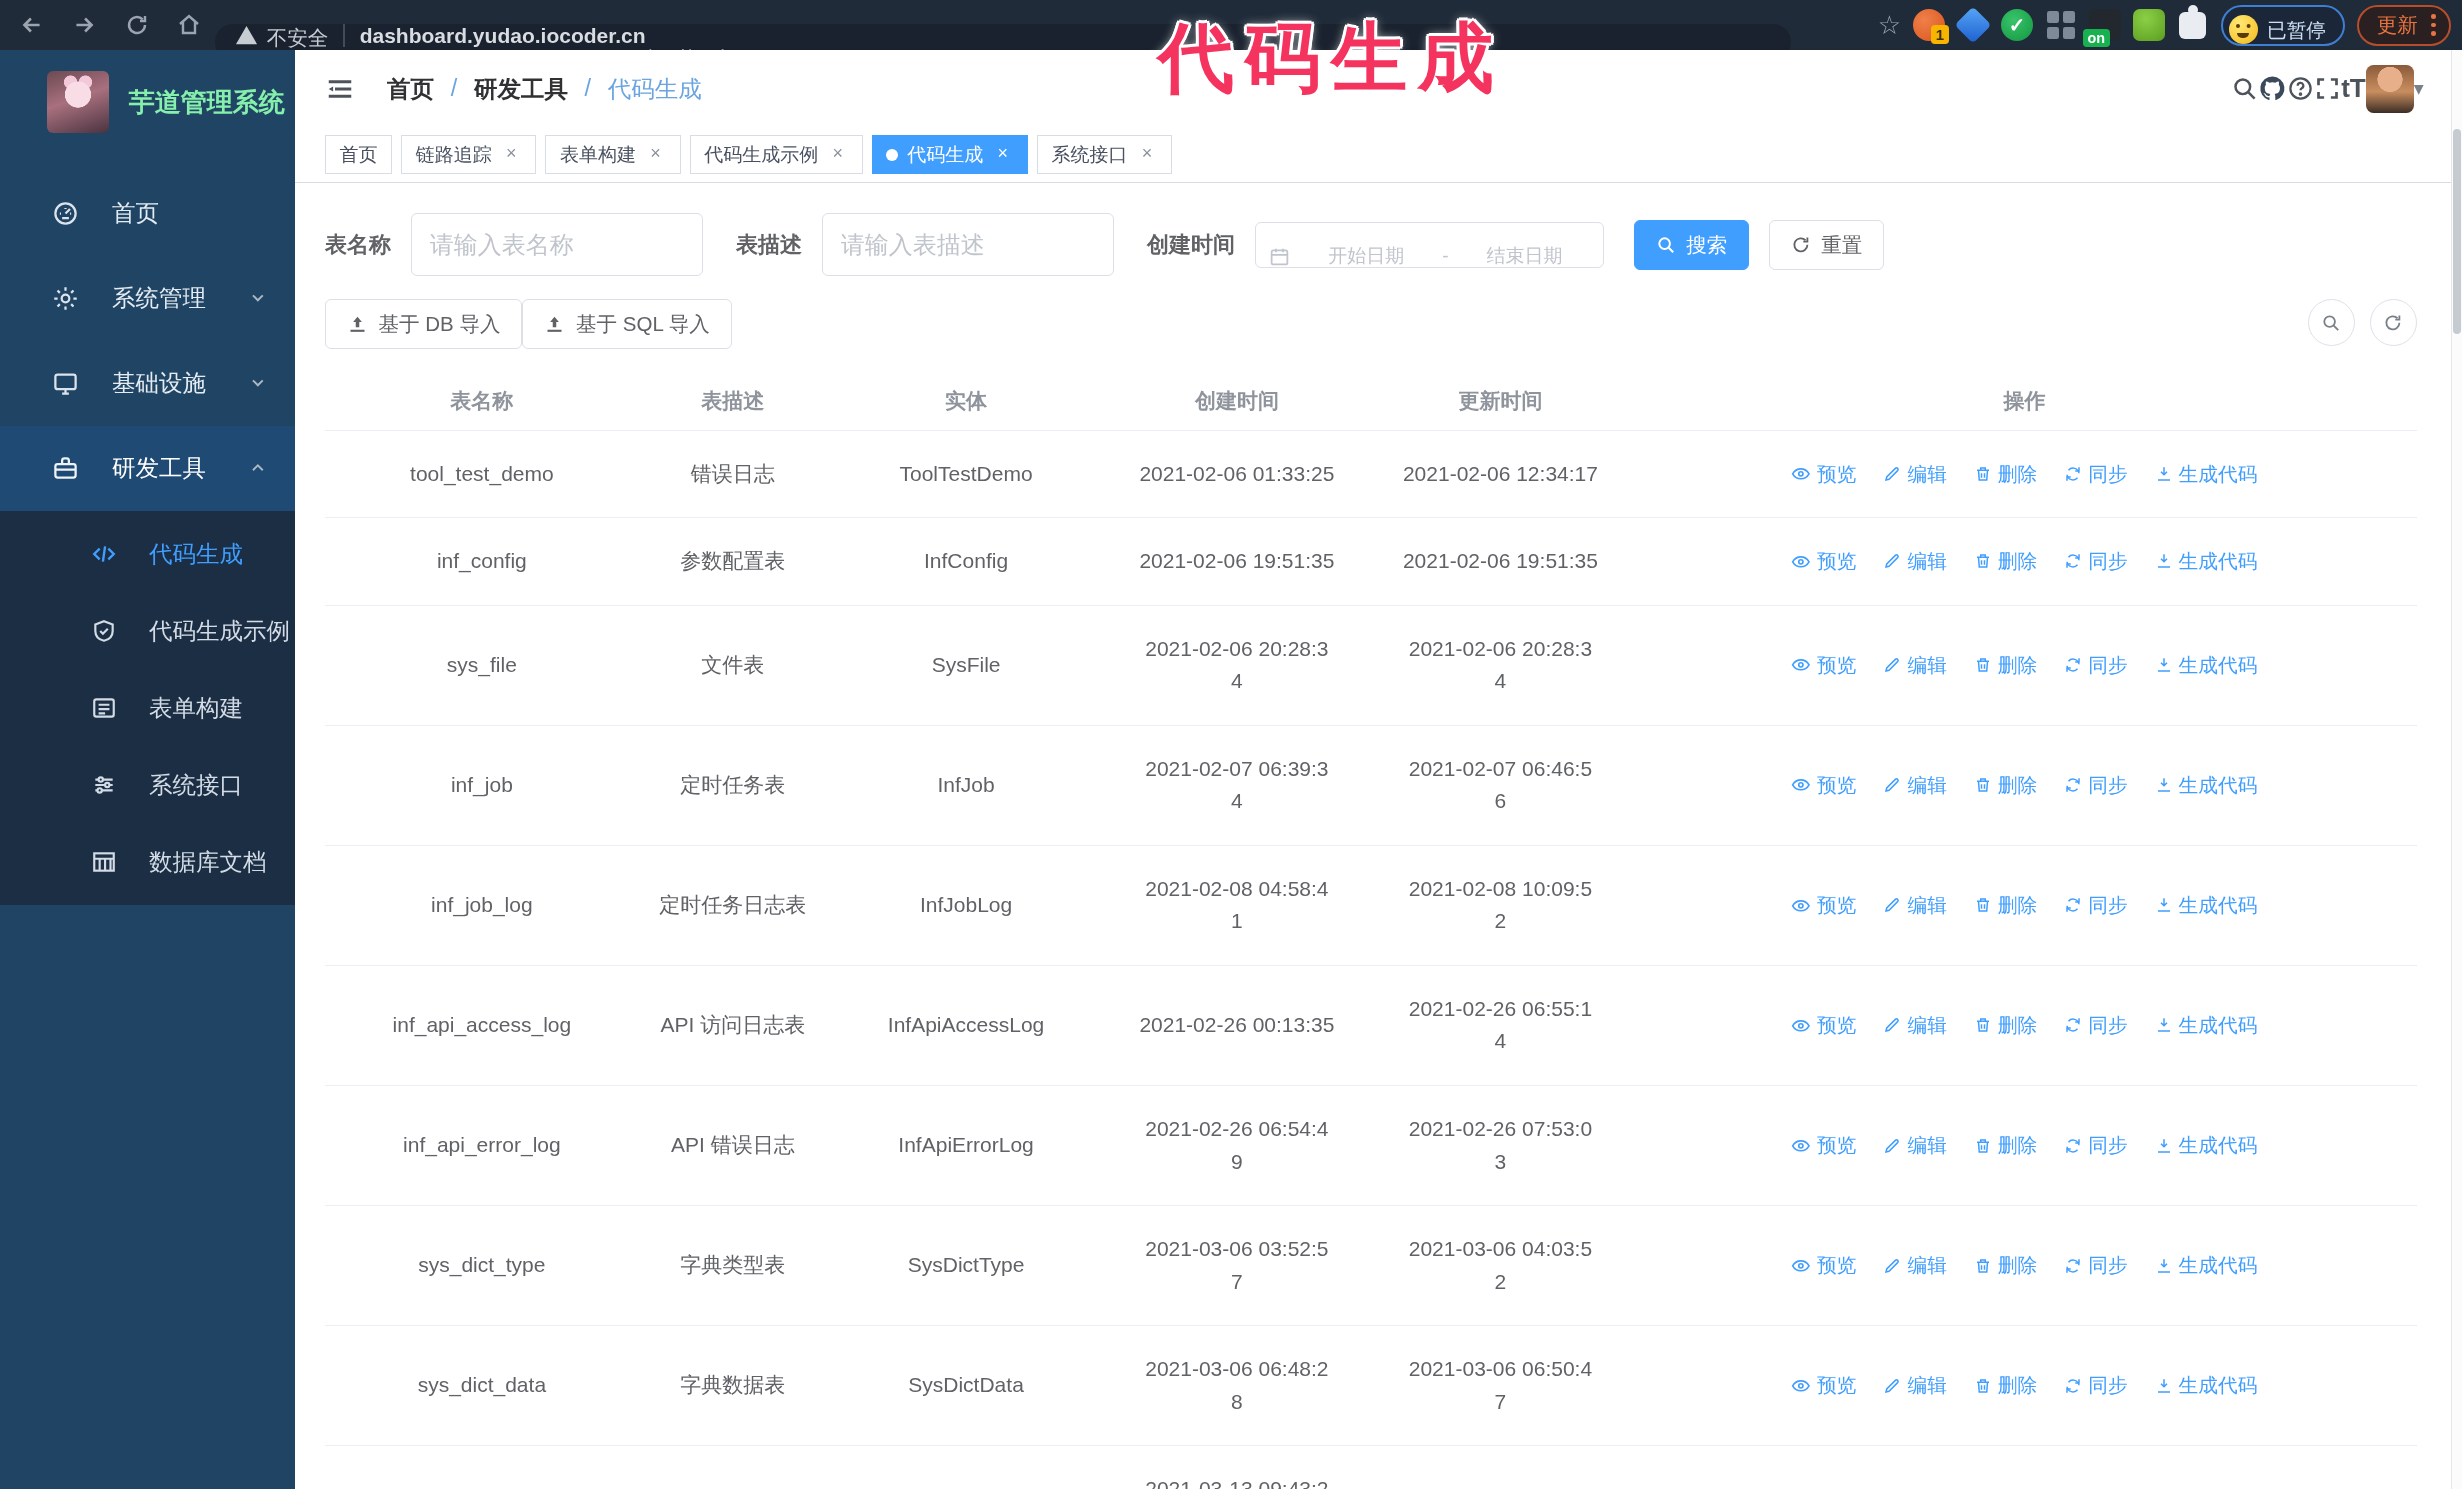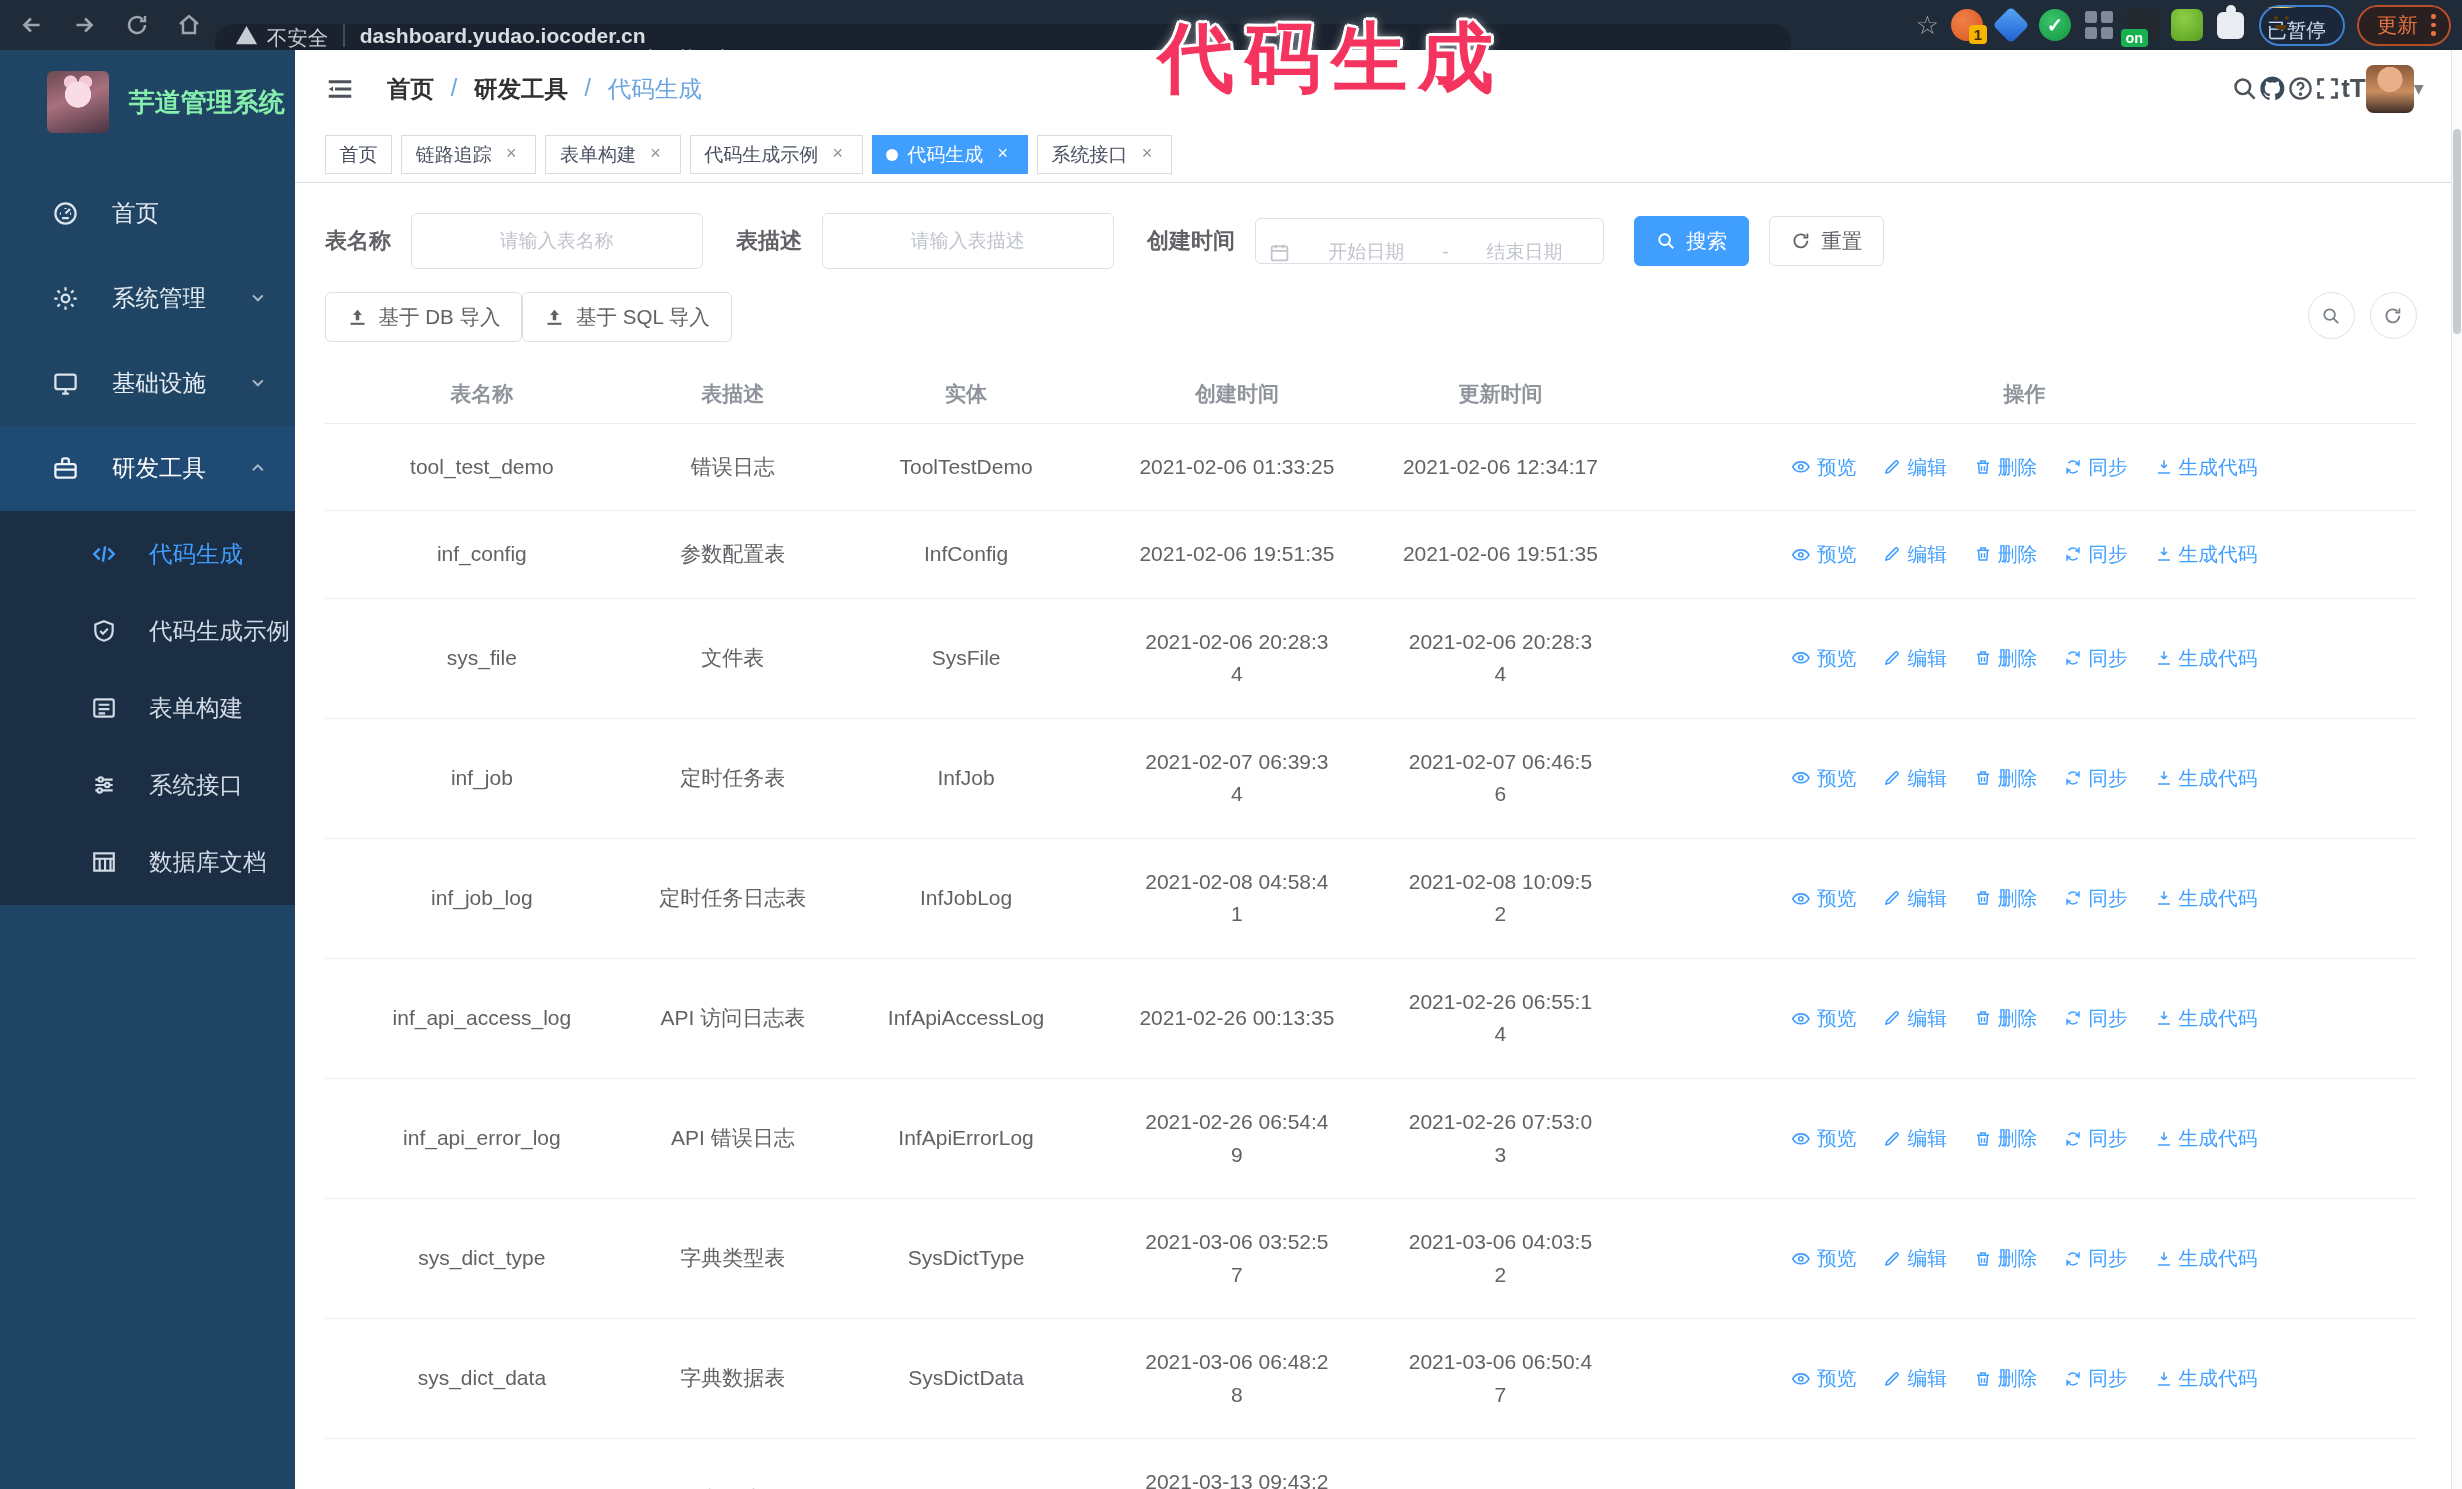--- a/index.html
+++ b/index.html
@@ -21,21 +21,21 @@
   .badge-num { position:absolute; right:-4.5px; bottom:-3px; background:#f7b500; color:#40300a; font-size:15px; font-weight:bold; padding:0.8px 5.3px; border-radius:3.8px; }
   .ext-gem { width:26px; height:26px; background:linear-gradient(135deg,#57a7f5,#1d5fd0); transform:rotate(45deg); border-radius:4.5px; }
   .ext-green { background:radial-gradient(circle at 40% 35%, #39c46a, #129641); border-radius:50%; color:#fff; font-size:19.7px; font-weight:bold; }
   .ext-grid { display:grid; grid-template-columns:12px 12px; grid-gap:3.8px; }
   .ext-grid i { width:12px; height:12px; background:#7f8a99; border-radius:2.3px; }
   .ext-dark { background:#23272e; border-radius:6px; }
   .badge-on { position:absolute; left:-6px; bottom:-6px; background:#17b24f; color:#fff; font-size:14.4px; font-weight:bold; padding:0.8px 4.5px; border-radius:3.8px; }
   .ext-robot { background:radial-gradient(circle at 40% 30%, #8ccf45, #5b9e21); border-radius:6.8px; }
   .ext-puzzle { background:#e9edf2; border-radius:6px; width:27px; height:27px; }
   .ext-puzzle:before { content:""; position:absolute; top:-4.5px; left:50%; margin-left:-5.3px; width:10.6px; height:10.6px; border-radius:50%; background:#e9edf2; }
-  .paused-pill { display:flex; align-items:flex-start; gap:9px; border:2.3px solid #3f7fd2; border-radius:25px; background:#1b2739; height:41px; padding:0 16.7px 0 6px;flex-direction:column; }
+  .paused-pill { display:flex; align-items:flex-end; gap:9px; border:2.3px solid #3f7fd2; border-radius:25px; background:#1b2739; height:41px; padding:0 16.7px 0 6px; }
   .emoji-face { width:29px; height:29px; border-radius:50%; background:radial-gradient(circle at 35% 30%, #ffe773, #f4b91b); position:relative; }
   .emoji-face:before { content:""; position:absolute; left:6.8px; top:9px; width:4.5px; height:4.5px; border-radius:50%; background:#5a3b05; box-shadow:10.6px 0 0 #5a3b05; }
   .emoji-face:after { content:""; position:absolute; left:8.3px; top:18px; width:12px; height:5.3px; border-radius:0 0 6px 6px; background:#5a3b05; }
   .paused-label { color:#cfe0f5; font-size:19.7px; }
   .update-pill { display:flex; align-items:center; gap:13.6px; border:2.3px solid #b64e2b; border-radius:25px; background:#2a1f21; height:41px; padding:0 13.6px 0 18px; }
   .update-label { color:#e8743f; font-size:20.5px; }
   .vdots { color:#e8743f; font-size:21px; letter-spacing:0; line-height:6.8px; display:flex; flex-direction:column; gap:3.8px; }
   .vdots i { width:4.5px; height:4.5px; border-radius:50%; background:#e8743f; }
 
   
@@ -83,21 +83,21 @@
   .tag.active { background:#409eff; border-color:#409eff; color:#fff; }
   .tag.active .tag-dot { display:inline-block; }
   .tag-close { font-size:18px; width:21px; height:21px; line-height:19.7px; text-align:center; border-radius:50%; }
   .tag.active .tag-close { color:#fff; }
   .tag:not(.active) .tag-close { color:#8a919c; }
 
   
   .content { position:absolute; left:295px; top:183px; right:11.4px; bottom:0; background:#fff; padding:30px 34px 0 30px; }
   .filter-row { display:flex; align-items:center; gap:19.7px; }
   .f-label { font-size:22px; color:#606266; font-weight:bold; white-space:nowrap; }
-  .f-input { width:292px; height:56px; border:1.5px solid #dcdfe6; border-radius:6px; font-size:19px; color:#606266; padding:0 18px; outline:none;text-align:center; }
+  .f-input { width:292px; height:63px; border:1.5px solid #dcdfe6; border-radius:6px; font-size:24px; color:#606266; padding:0 18px; outline:none; }
   .f-input::placeholder { color:#c0c4cc; }
   .date-range { width:349px; height:46px; border:1.5px solid #dcdfe6; border-radius:6px; display:flex; align-items:flex-end; padding:0 13.6px; gap:19px; }
   .dr-input { border:none; outline:none; width:114px; font-size:19px; color:#606266; text-align:center; }
   .dr-input::placeholder { color:#c0c4cc; }
   .dr-sep { color:#c0c4cc; font-size:19px; }
   .btn { display:inline-flex; align-items:center; justify-content:center; gap:10.6px; height:50px; border-radius:6px; font-size:20.5px; cursor:pointer; border:1.5px solid #dcdfe6; background:#fff; color:#606266; padding:0 21px; }
   .btn.primary { background:#409eff; border-color:#409eff; color:#fff; }
   .toolbar-row { display:flex; align-items:flex-start; gap:0; margin-top:23px; }
   .circle-btns { margin-left:auto; display:flex; gap:15px; }
   .circle-btn { width:47px; height:47px; border-radius:50%; border:1.5px solid #dde1e8; background:#fff; display:flex; align-items:center; justify-content:center; cursor:pointer; }

